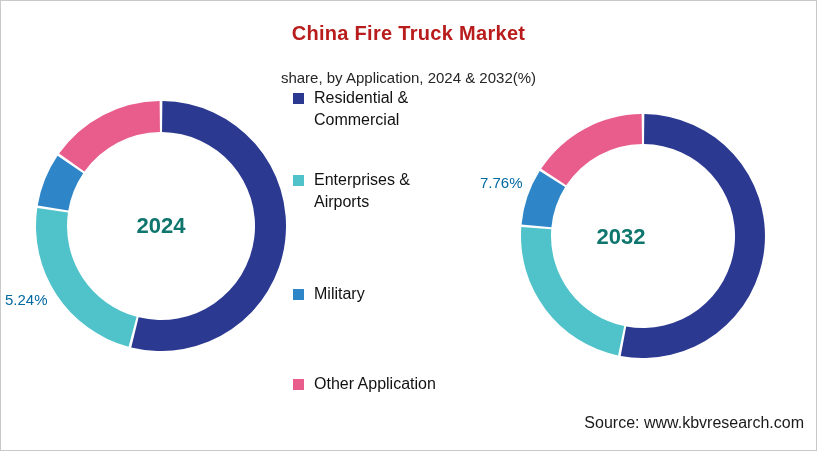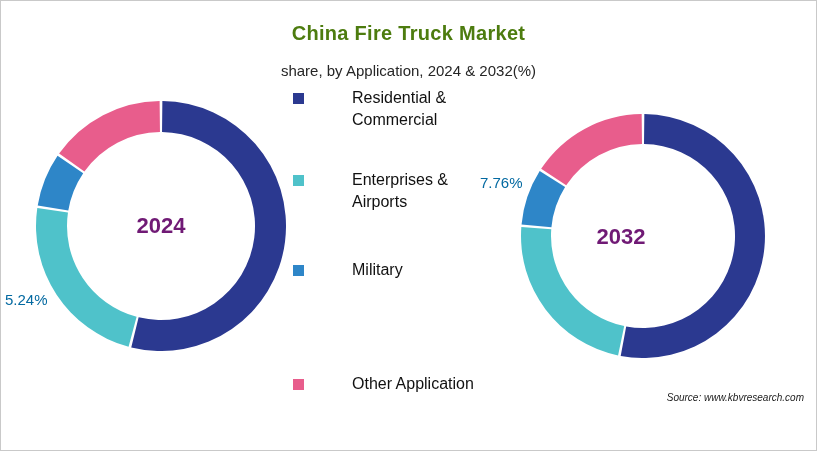--- a/index.html
+++ b/index.html
@@ -12,77 +12,76 @@
     border: 1px solid #c9c9c9;
     box-sizing: border-box;
     overflow: hidden;
   }
   .chart-title {
     position: absolute;
     top: 21px; left: 0; width: 100%;
     text-align: center;
     font-size: 20px;
     font-weight: bold;
-    color: #4d7c0f;
+    color: #b91c1c;
     letter-spacing: 0.3px;
   }
   .chart-subtitle {
     position: absolute;
-    top: 61px; left: 0; width: 100%;
+    top: 68px; left: 0; width: 100%;
     text-align: center;
     font-size: 15px;
     color: #262626;
   }
   svg.donut { position: absolute; }
   #donut-2024 { left: 35px; top: 100px; }
   #donut-2032 { left: 520px; top: 113px; }
   .center-year {
     position: absolute;
     text-align: center;
     font-size: 22px;
     font-weight: bold;
-    color: #701a75;
+    color: #0f766e;
   }
   #center-2024 { left: 35px;  top: 212px; width: 250px; }
   #center-2032 { left: 520px; top: 223px; width: 200px; }
   .data-label {
     position: absolute;
     font-size: 15px;
     color: #0369a1;
     white-space: nowrap;
   }
   #label-2024-enterprises { left: 4px;   top: 290px; }
   #label-2032-military    { left: 479px; top: 173px; }
   .legend {
     position: absolute;
     left: 292px; top: 86px;
     width: 172px; height: 330px;
   }
-  .legend-item { position: absolute; left: 0; display: flex; align-items: flex-start; gap: 38px; }
+  .legend-item { position: absolute; left: 0; display: flex; align-items: flex-start; }
   .legend-item:nth-child(1) { top: 0; }
   .legend-item:nth-child(2) { top: 82px; }
-  .legend-item:nth-child(3) { top: 172px; }
+  .legend-item:nth-child(3) { top: 196px; }
   .legend-item:nth-child(4) { top: 286px; }
   .legend-swatch {
     width: 11px; height: 11px;
     margin: 6px 10px 0 0;
     flex: none;
     background: #999;
   }
   .legend-label {
     font-size: 16px;
     line-height: 22px;
     color: #111111;
     width: 132px;
   }
   .source-text {
     position: absolute;
-    right: 12px; top: 391px;
-    font-style: italic;
-    font-size: 10px;
+    right: 12px; top: 413px;
+    font-size: 16px;
     color: #1a1a1a;
   }
 </style>
 </head>
 <body>
 
 <div id="canvas">
 
   <div class="chart-title">China Fire Truck Market</div>
   <div class="chart-subtitle">share, by Application, 2024 &amp; 2032(%)</div>

